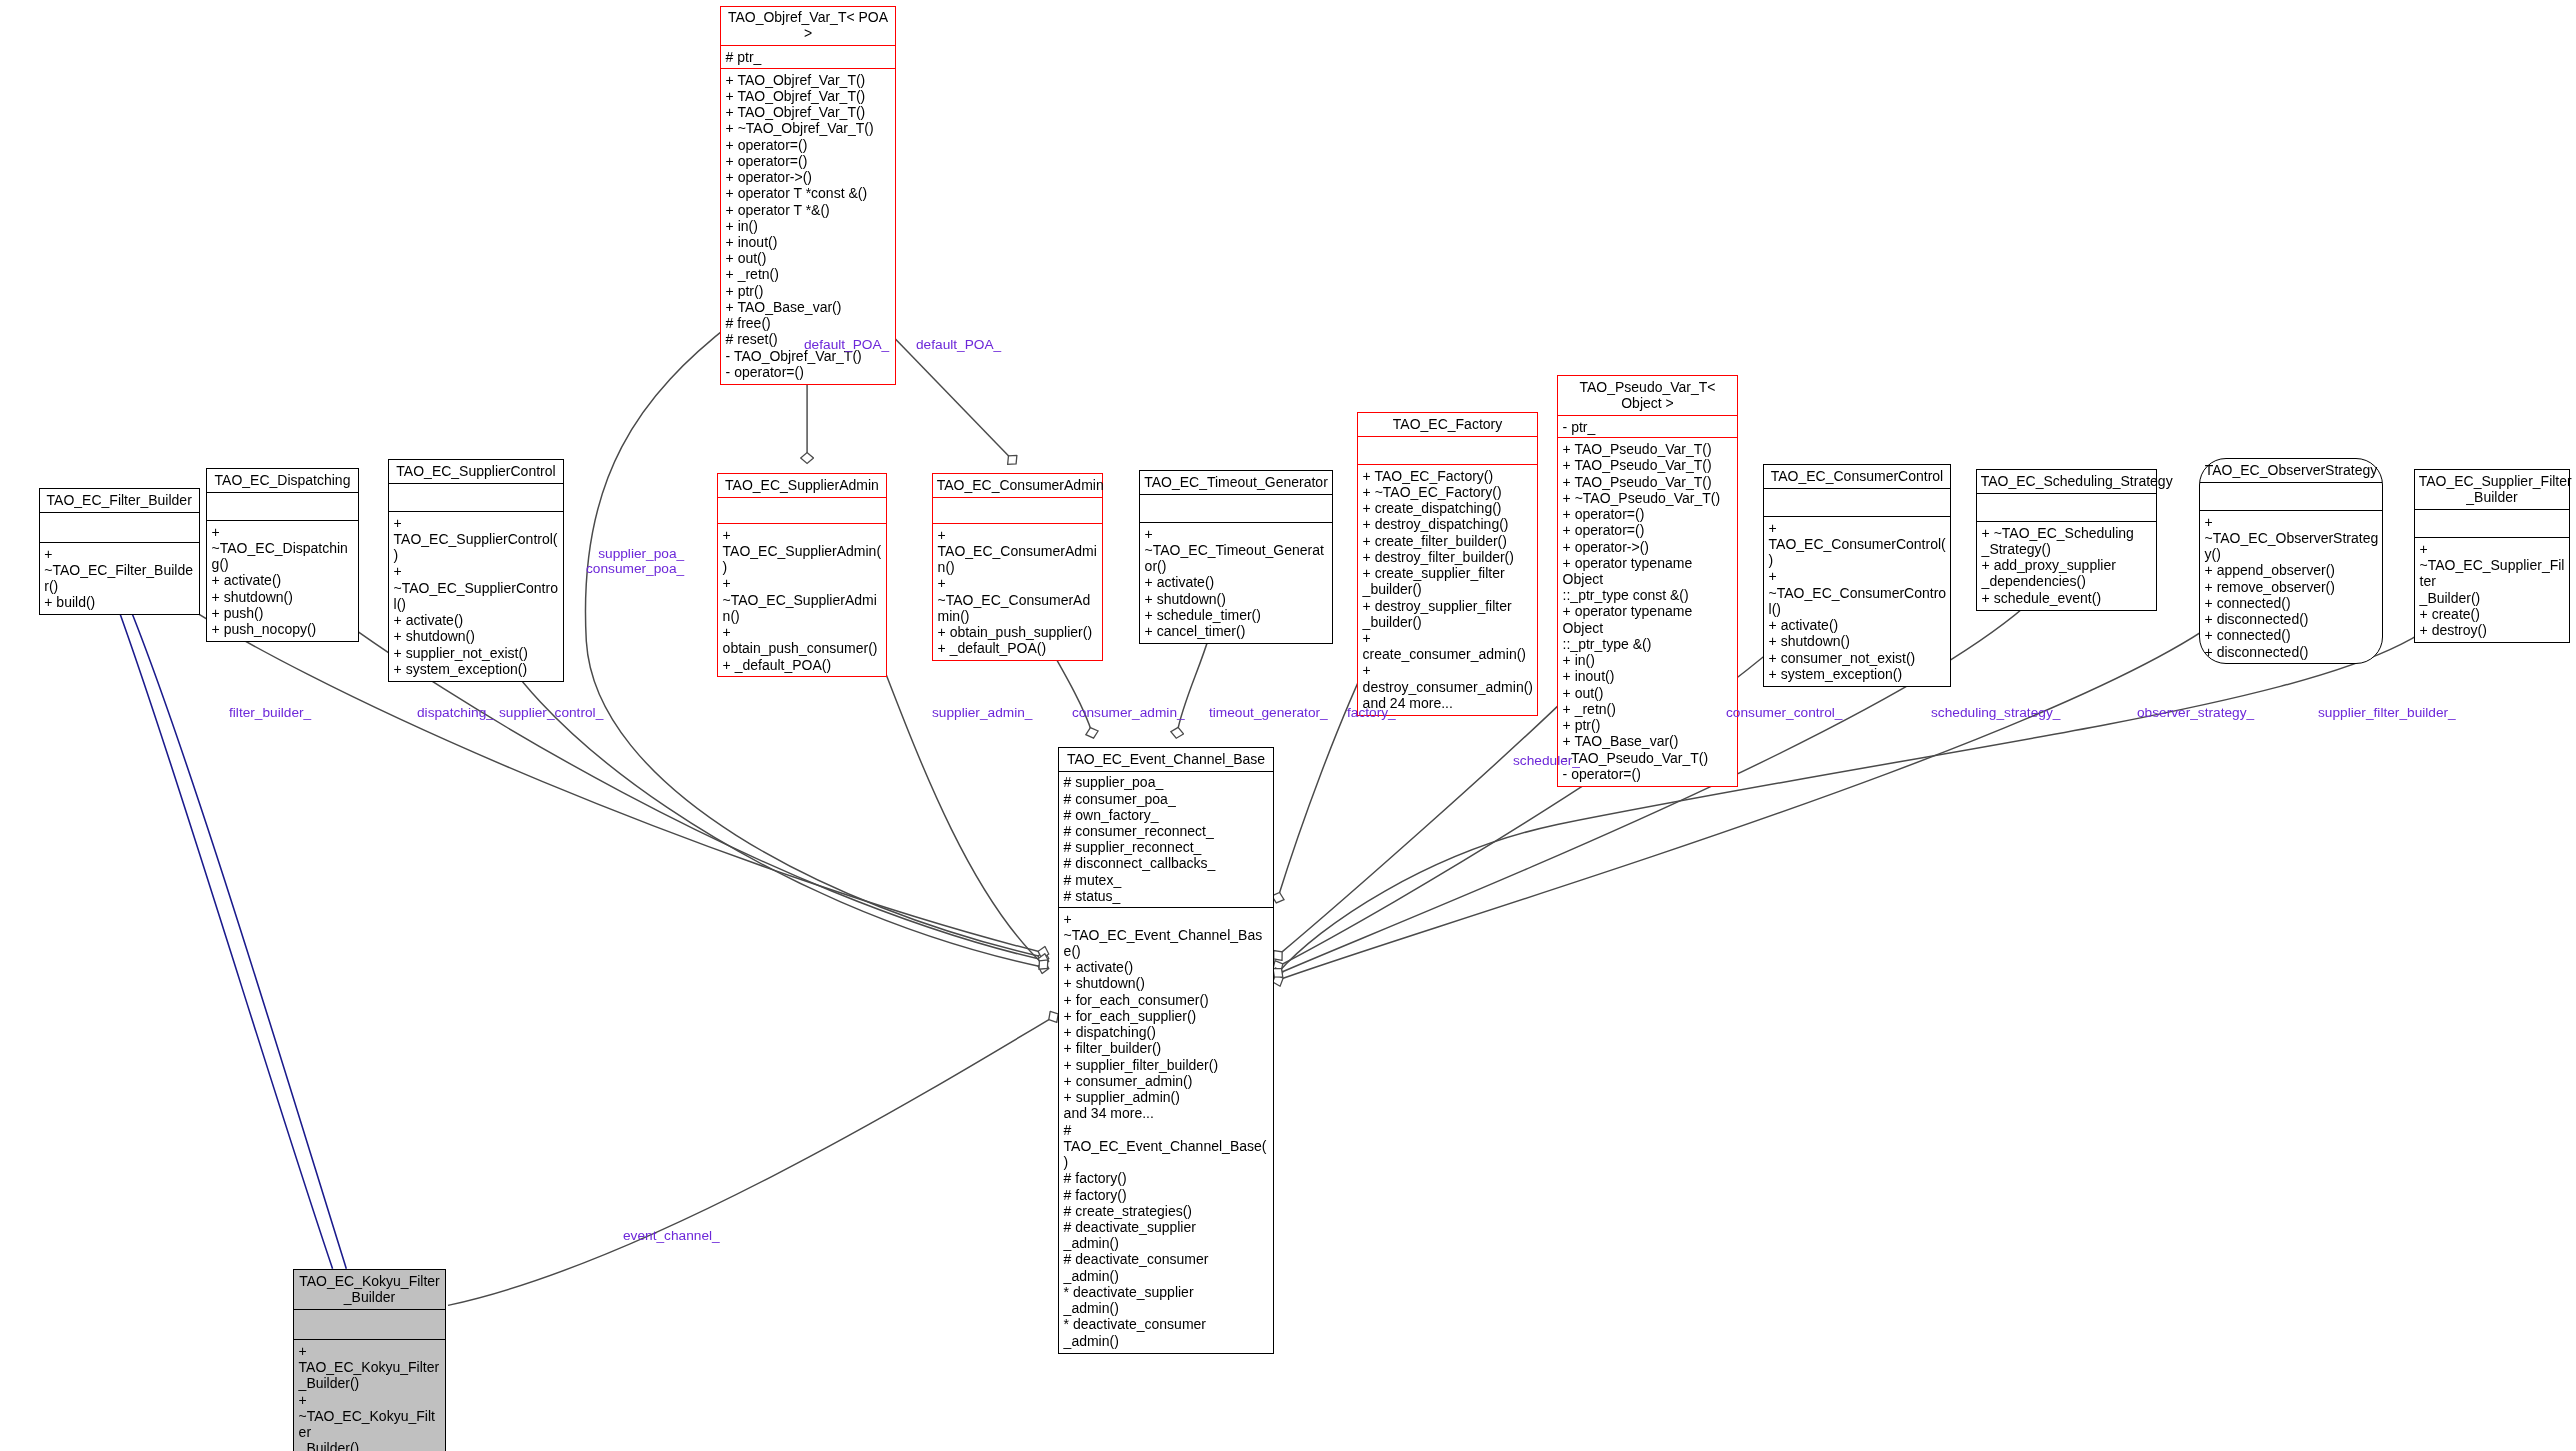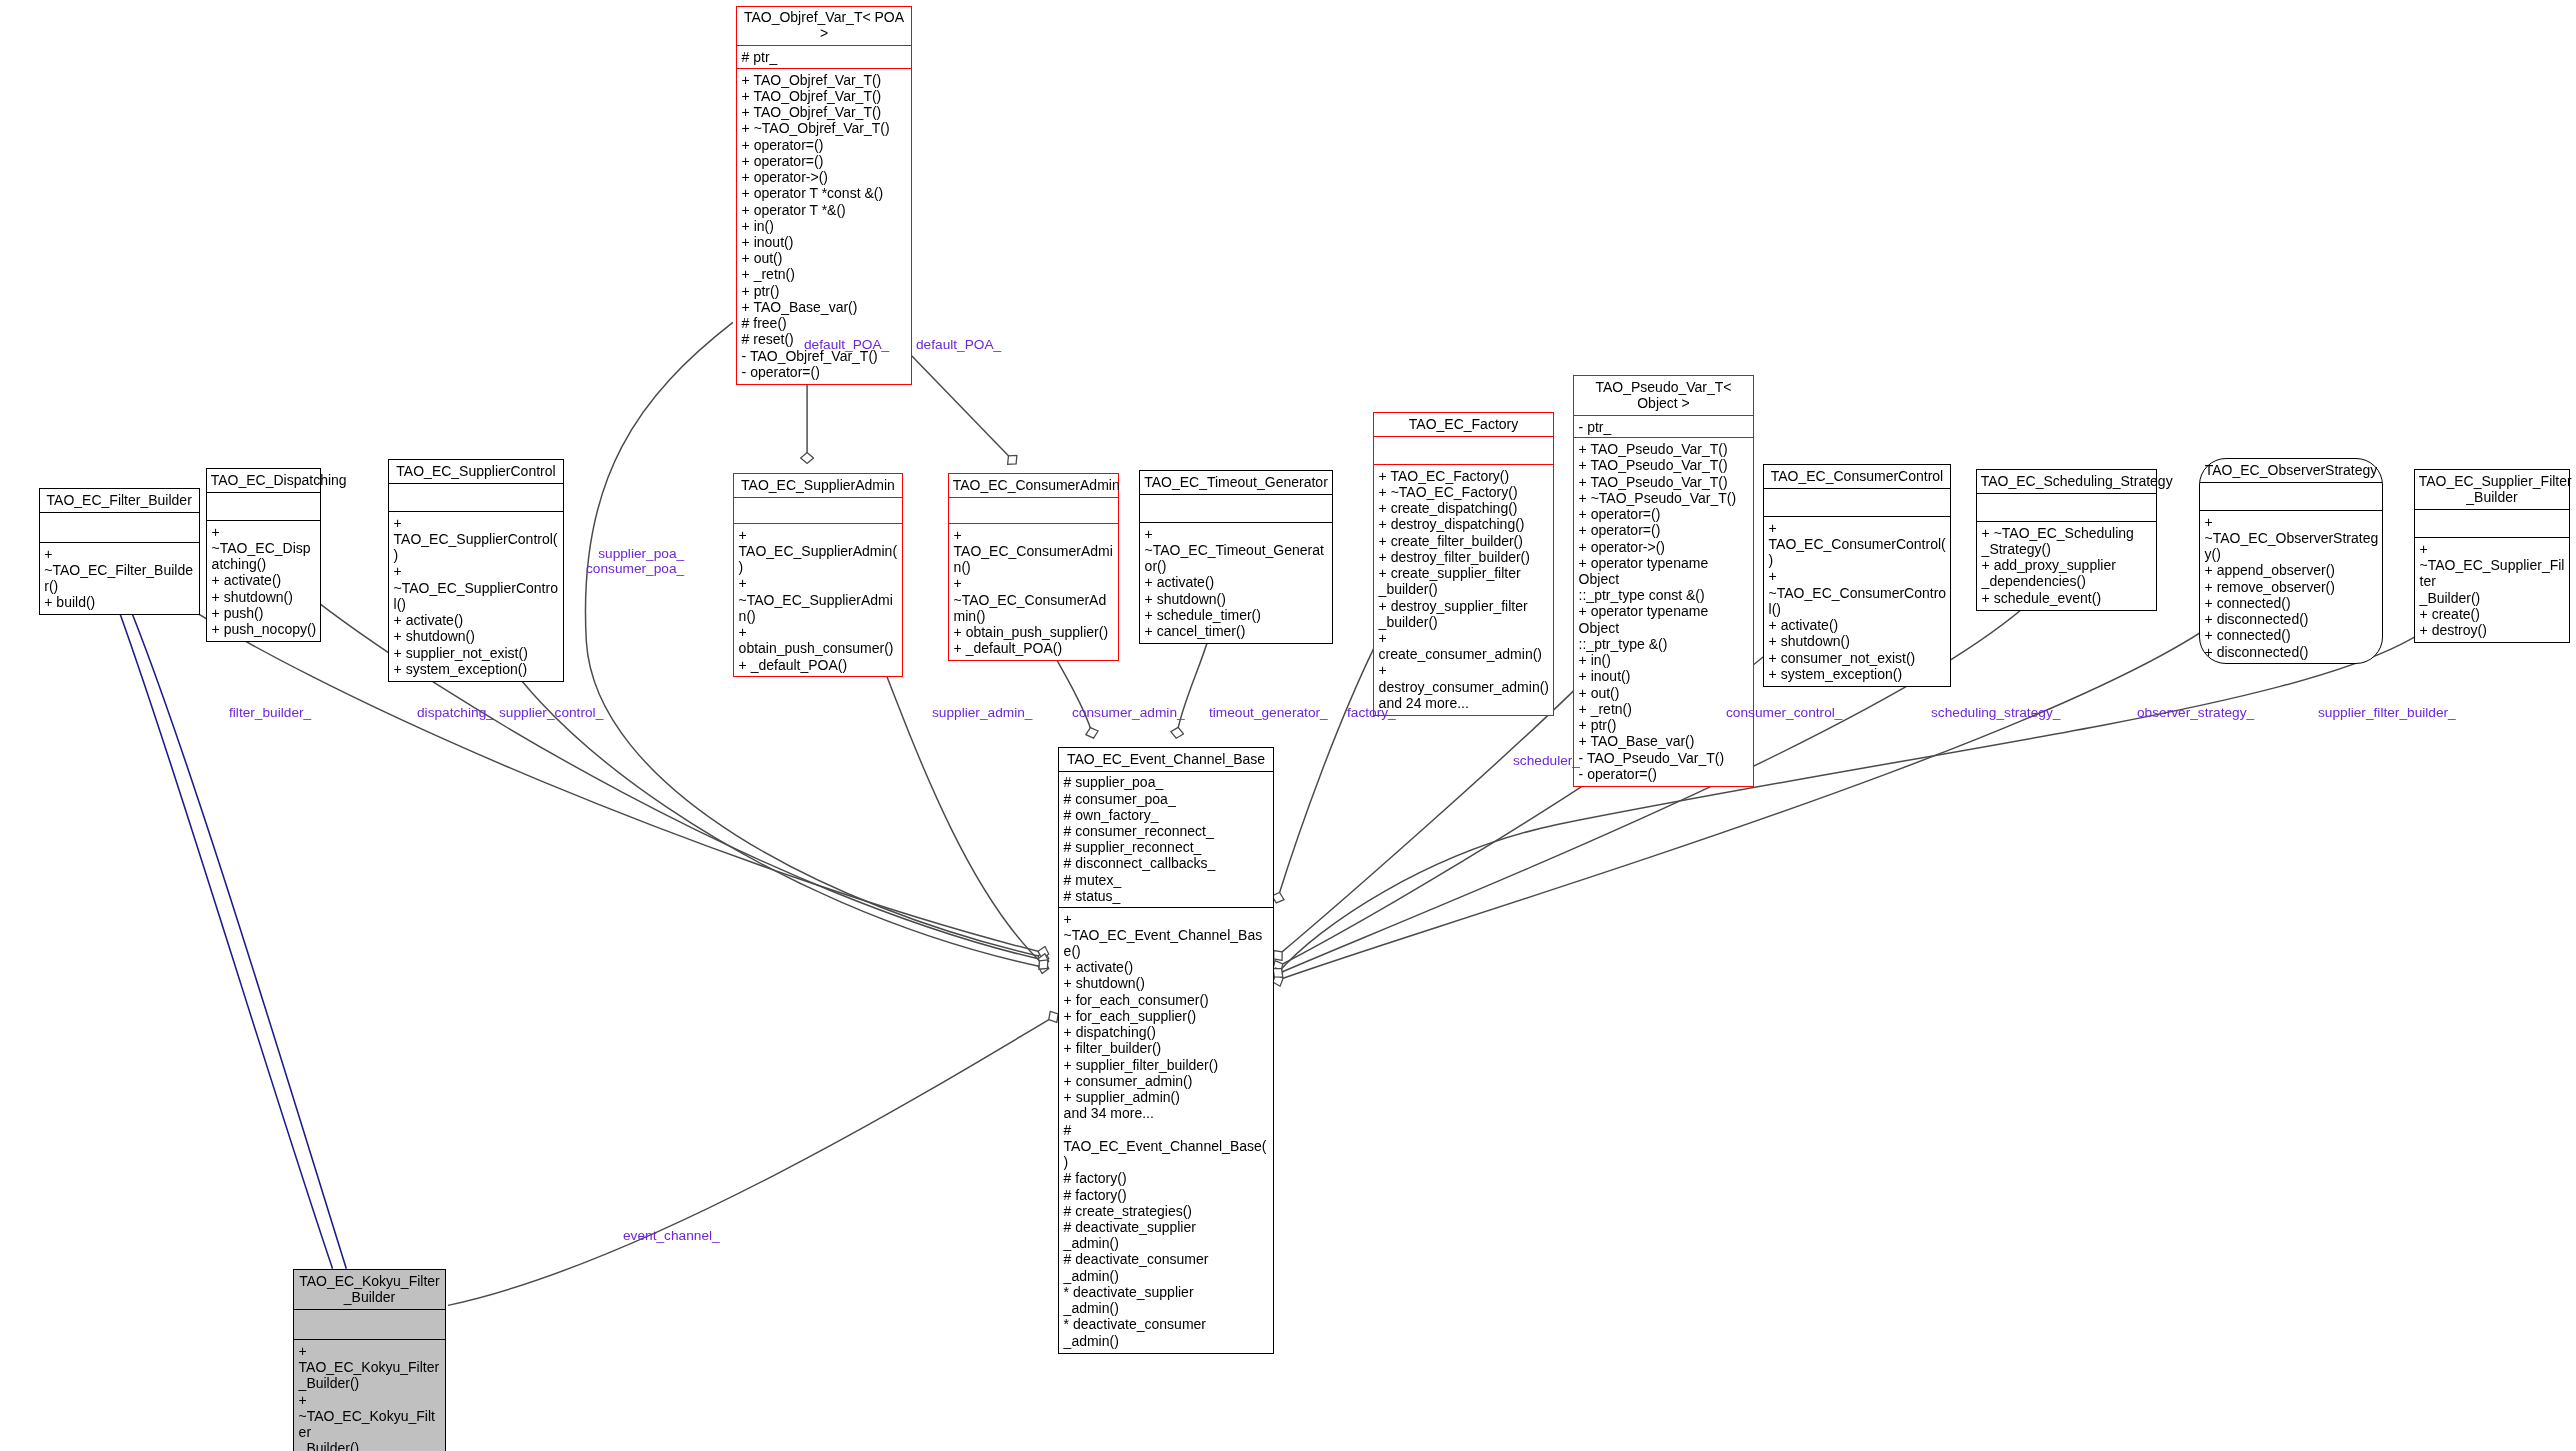--- a/index.html
+++ b/index.html
@@ -21,21 +21,21 @@
   }
   .uml-class{
     position:absolute;
     box-sizing:border-box;
     background:#ffffff;
     border:1.8px solid #000000;
     font-size:14px;
     line-height:1.16;
     color:#000000;
   }
-  .uml-class.red{ border-color:#ff0000;margin-left:16px; }
+  .uml-class.red{ border-color:#ff0000; }
   .uml-class.grey{ background:#c0c0c0; }
   .uml-title{
     text-align:center;
     padding:2.7px 3.7px 3.7px 3.7px;
     white-space:pre-line;
   }
   .uml-sep{
     border-top:1.8px solid #000000;
   }
   .red .uml-sep{ border-top-color:#ff0000; }
@@ -194,21 +194,21 @@
 
   <div class="uml-class" style="left:14.7px;top:488px;width:161px;margin-left:24px;">
     <div class="uml-title">TAO_EC_Filter_Builder</div>
     <div class="uml-sep uml-attrs" style="height:24px;"></div>
     <div class="uml-sep uml-ops">
       <div class="uml-line">+ ~TAO_EC_Filter_Builder()</div>
       <div class="uml-line">+ build()</div>
     </div>
   </div>
 
-  <div class="uml-class" style="left:206px;top:468px;width:115px;">
+  <div class="uml-class" style="left:206px;top:468px;width:153px;">
     <div class="uml-title">TAO_EC_Dispatching</div>
     <div class="uml-sep uml-attrs" style="height:22px;"></div>
     <div class="uml-sep uml-ops">
       <div class="uml-line">+ ~TAO_EC_Dispatching()</div>
       <div class="uml-line">+ activate()</div>
       <div class="uml-line">+ shutdown()</div>
       <div class="uml-line">+ push()</div>
       <div class="uml-line">+ push_nocopy()</div>
     </div>
   </div>

